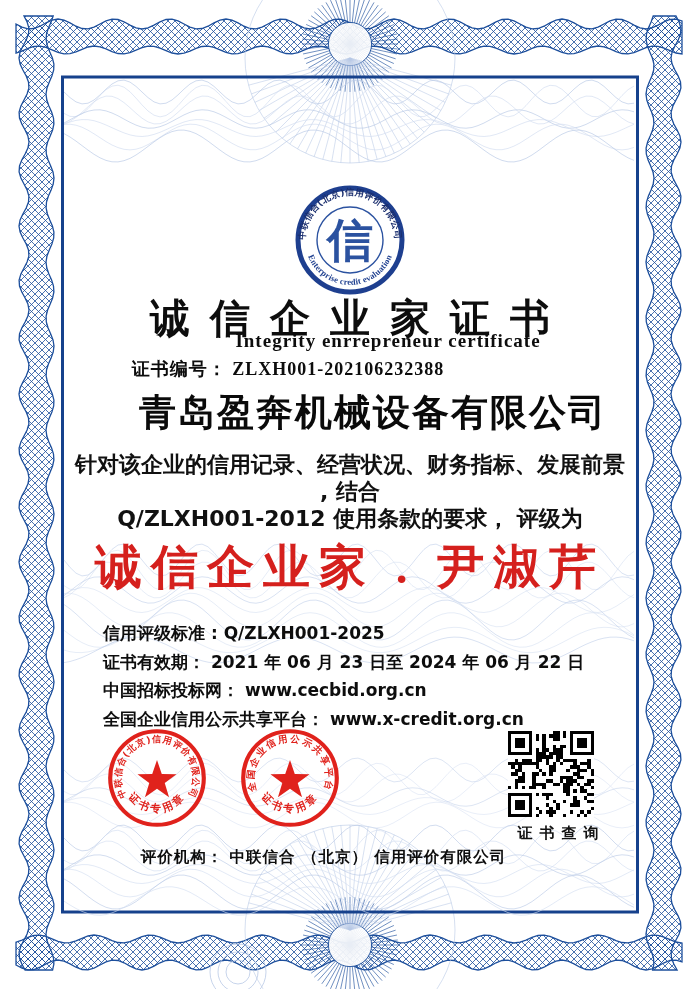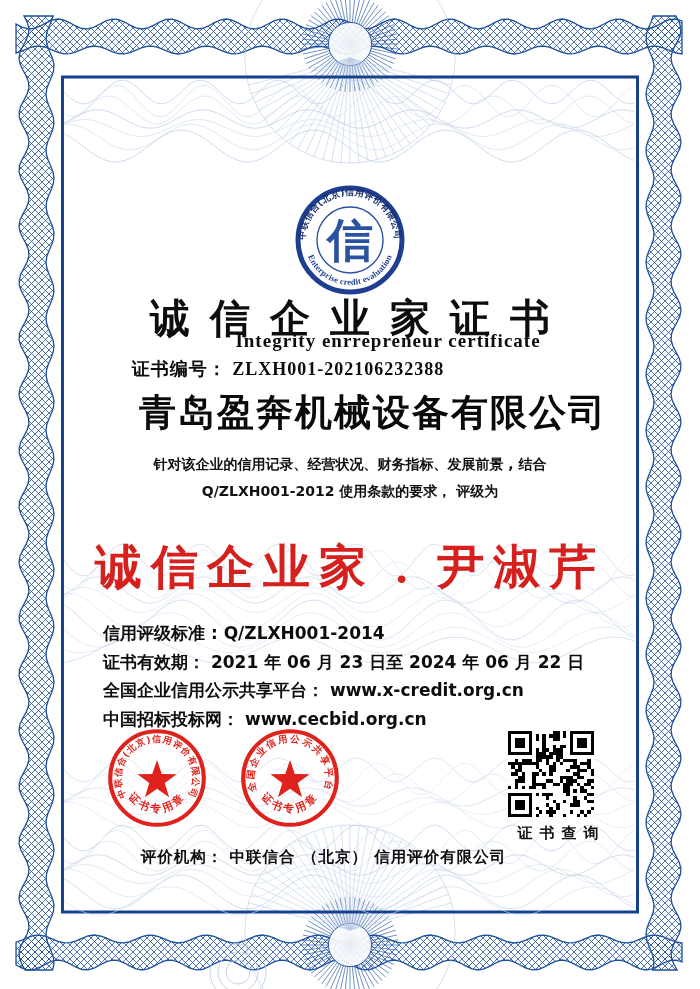--- a/index.html
+++ b/index.html
@@ -31,21 +31,21 @@
     font-size:18px; font-weight:bold; color:#0d0d0d; letter-spacing:1px;
   }
   .company{
     position:absolute; left:0; top:388px; width:700px; text-align:center;
     font-size:37px; font-weight:900; color:#0a0a0a; letter-spacing:2px;
     font-family:"DejaVu Sans",sans-serif;
     padding-left:23px;
   }
   .paragraph{
     position:absolute; left:70px; top:451px; width:560px; text-align:center;
-    font-size:14px; font-weight:bold; color:#111; line-height:27px;
+    font-size:22px; font-weight:bold; color:#111; line-height:27px;
   }
   .award{
     position:absolute; left:0; top:536px; width:700px; text-align:center;
     font-family:"Liberation Serif","DejaVu Serif",serif;
     font-size:47px; font-weight:900; color:var(--award-red,#d5201d);
     letter-spacing:9px; white-space:nowrap;
   }
   .details{
     position:absolute; left:103px; top:619px; width:520px;
     font-size:17px; font-weight:bold; color:#0d0d0d; line-height:28.5px;
@@ -333,33 +333,33 @@
     <div class="paragraph">
       <div>针对该企业的信用记录、经营状况、财务指标、发展前景 , 结合</div>
       <div>Q/ZLXH001-2012 使用条款的要求， 评级为</div>
     </div>
 
     <div class="award">诚信企业家 . 尹淑芹</div>
 
     <div class="details">
       <div class="row">
         <span>信用评级标准 :</span>
-        <span>Q/ZLXH001-2014</span>
+        <span>Q/ZLXH001-2025</span>
       </div>
       <div class="row">
         <span>证书有效期：</span>
         <span>2021 年 06 月 23 日至 2024 年 06 月 22 日</span>
       </div>
       <div class="row">
+        <span>中国招标投标网：</span>
+        <span>www.cecbid.org.cn</span>
+      </div>
+      <div class="row">
         <span>全国企业信用公示共享平台：</span>
         <span>www.x-credit.org.cn</span>
-      </div>
-      <div class="row">
-        <span>中国招标投标网：</span>
-        <span>www.cecbid.org.cn</span>
       </div>
     </div>
 
     <div class="stamp s0">
       <svg width="108" height="108" viewBox="0 0 120 120">
         <circle cx="60" cy="60" r="52" fill="none" stroke="#e0221c" stroke-width="4.6"></circle>
         <path id="st0top" d="M 25.4 80 A 40 40 0 1 1 94.6 80" fill="none"></path>
         <path id="st0bot" d="M 24.3 73 A 38 38 0 0 0 95.7 73" fill="none"></path>
         <text font-size="10" font-weight="bold" fill="#e0221c" letter-spacing="1.2">
           <textPath href="#st0top" startOffset="50%" text-anchor="middle">中联信合(北京)信用评价有限公司</textPath>

